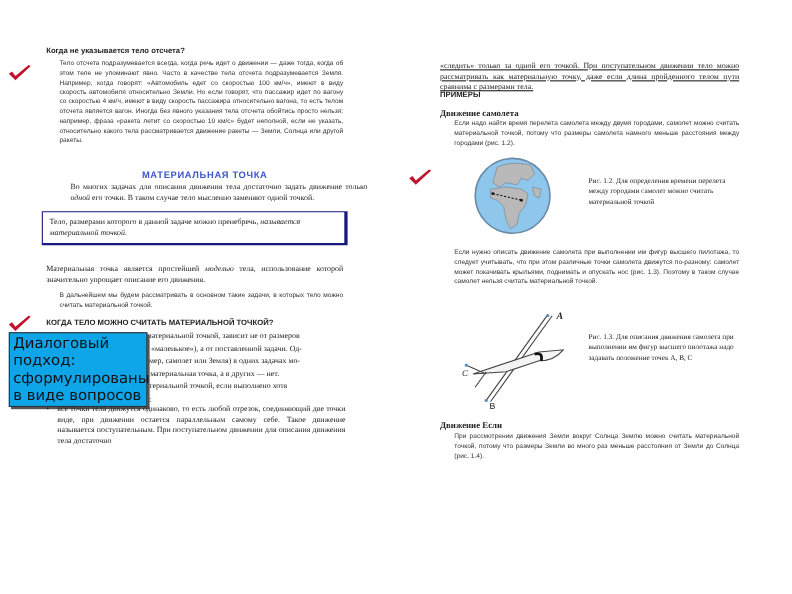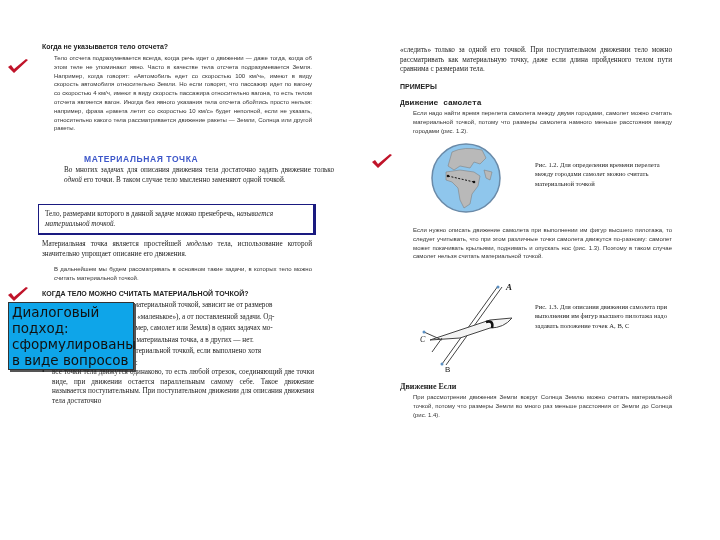--- a/index.html
+++ b/index.html
@@ -2,21 +2,21 @@
 <html><head>
 <meta charset="utf-8">
 <style>
   html, body { margin:0; padding:0; }
   body { width:720px; height:540px; background:#ffffff; position:relative; overflow:hidden; font-family:"Liberation Serif", serif; color:#222; }
   .abs { position:absolute; }
   .sans { font-family:"Liberation Sans", sans-serif; }
   .q-head { font-weight:bold; font-size:7px; color:#222; }
   .small { font-size:6px; line-height:8.8px; color:#333; text-align:justify; }
   .body { font-size:7.2px; line-height:9.6px; color:#222; text-align:justify; }
-  .sec-title { font-weight:bold; font-size:8.5px; color:#3d57c9; letter-spacing:0.6px; }
+  .sec-title { font-weight:bold; font-size:8.5px; color:#3d57c9; letter-spacing:0.6px;margin-left:45px; }
   .def-box { border:1px solid #1a1a80; border-right:3px solid #1a1a80; border-bottom:2px solid #1a1a80; padding:4px 6px; font-size:7.2px; line-height:10px; }
   .check { width:24px; height:18px; }
   .callout { background:#0ea5e9; border:1px solid #333; box-shadow:2px 2px 0 #555; font-family:"DejaVu Sans", sans-serif; font-size:13.5px; line-height:16px; color:#111; padding:1px 3px; }
   ul.bullets { margin:0; padding:0; list-style:none; }
   ul.bullets li { position:relative; padding-left:10px; margin-bottom:3px; }
   ul.bullets li::before { content:"•"; position:absolute; left:0; top:0; }
   .caption { font-size:6.6px; line-height:9.4px; color:#222; }
   .sub-head { font-weight:bold; font-size:8px; }
 </style>
 </head>
@@ -27,21 +27,21 @@
 </svg>
 
 <div class="abs q-head sans" style="left:42px;top:43px;width:280px;">Когда не указывается тело отсчета?</div>
 
 <div class="abs small sans" style="left:54px;top:54px;width:258px;">Тело отсчета подразумевается всегда, когда речь идет о движении — даже тогда, когда об этом теле не упоминают явно. Часто в качестве тела отсчета подразумевается Земля. Например, когда говорят: «Автомобиль едет со скоростью 100 км/ч», имеют в виду скорость автомобиля относительно Земли. Но если говорят, что пассажир идет по вагону со скоростью 4 км/ч, имеют в виду скорость пассажира относительно вагона, то есть телом отсчета является вагон. Иногда без явного указания тела отсчета обойтись просто нельзя: например, фраза «ракета летит со скоростью 10 км/с» будет неполной, если не указать, относительно какого тела рассматривается движение ракеты — Земли, Солнца или другой ракеты.</div>
 
 <div class="abs sec-title sans" style="left:84px;top:154px;">МАТЕРИАЛЬНАЯ ТОЧКА</div>
 
 <div class="abs body" style="left:42px;top:166px;width:270px;margin-left:22px;"><span>Во многих задачах для описания движения тела достаточно задать движение только </span><i>одной</i><span> его точки. В таком случае тело мысленно заменяют одной точкой.</span></div>
 
-<div class="abs def-box" style="left:38px;top:204px;width:262px;">
+<div class="abs def-box" style="left:38px;top:192px;width:262px;">
   <span>Тело, размерами которого в данной задаче можно пренебречь, </span><i>называется материальной точкой.</i>
 </div>
 
 <div class="abs body" style="left:42px;top:240px;width:270px;"><span>Материальная точка является простейшей </span><i>моделью</i><span> тела, использование которой значительно упрощает описание его движения.</span></div>
 
 <div class="abs small sans" style="left:54px;top:265px;width:258px;">В дальнейшем мы будем рассматривать в основном такие задачи, в которых тело можно считать материальной точкой.</div>
 
 <svg class="abs check" style="left:6px;top:286px;" viewBox="0 0 24 18">
   <path d="M2 9 L8 15 L22 2 L20 1 L8 11 L5 7 Z" fill="#c0142a"></path>
 </svg>
@@ -60,25 +60,25 @@
 <div class="abs callout" style="left:8px;top:302px;width:118px;">
   <div>Диалоговый подход:</div>
   <div>сформулированы</div>
   <div>в виде вопросов</div>
 </div>
 
 <ul class="abs bullets body" style="left:42px;top:368px;width:272px;">
   <li>все точки тела движутся одинаково, то есть любой отрезок, соединяющий две точки виде, при движении остается параллельным самому себе. Такое движение называется поступательным. При поступательном движении для описания движения тела достаточно</li>
 </ul>
 
-<div class="abs body" style="left:400px;top:46px;width:272px;">«следить» только за одной его точкой. При поступательном движении тело можно рассматривать как материальную точку, даже если длина пройденного телом пути сравнима с размерами тела.</div>
+<div class="abs body" style="left:400px;top:56px;width:272px;text-decoration:underline;">«следить» только за одной его точкой. При поступательном движении тело можно рассматривать как материальную точку, даже если длина пройденного телом пути сравнима с размерами тела.</div>
 
 <div class="abs q-head sans" style="left:400px;top:83px;">ПРИМЕРЫ</div>
 
-<div class="abs sub-head" style="left:400px;top:98px;font-family:Liberation Mono, monospace;">Движение самолета</div>
+<div class="abs sub-head" style="left:400px;top:98px;">Движение самолета</div>
 
 <div class="abs small sans" style="left:413px;top:109px;width:259px;">Если надо найти время перелета самолета между двумя городами, самолет можно считать материальной точкой, потому что размеры самолета намного меньше расстояния между городами (рис. 1.2).</div>
 
 <svg class="abs check" style="left:370px;top:153px;" viewBox="0 0 24 18">
   <path d="M2 9 L8 15 L22 2 L20 1 L8 11 L5 7 Z" fill="#c0142a"></path>
 </svg>
 
 <svg class="abs" style="left:430px;top:142px;width:72px;height:72px;" viewBox="0 0 72 72">
   <circle cx="36" cy="36" r="34" fill="#8fc6ec" stroke="#6a8aa8" stroke-width="1.5"></circle>
   <path d="M22 10 Q34 4 52 8 L56 16 L50 22 L44 20 L40 26 L30 24 L24 28 L18 24 Z" fill="#b9b9b9" stroke="#777" stroke-width="0.5"></path>

